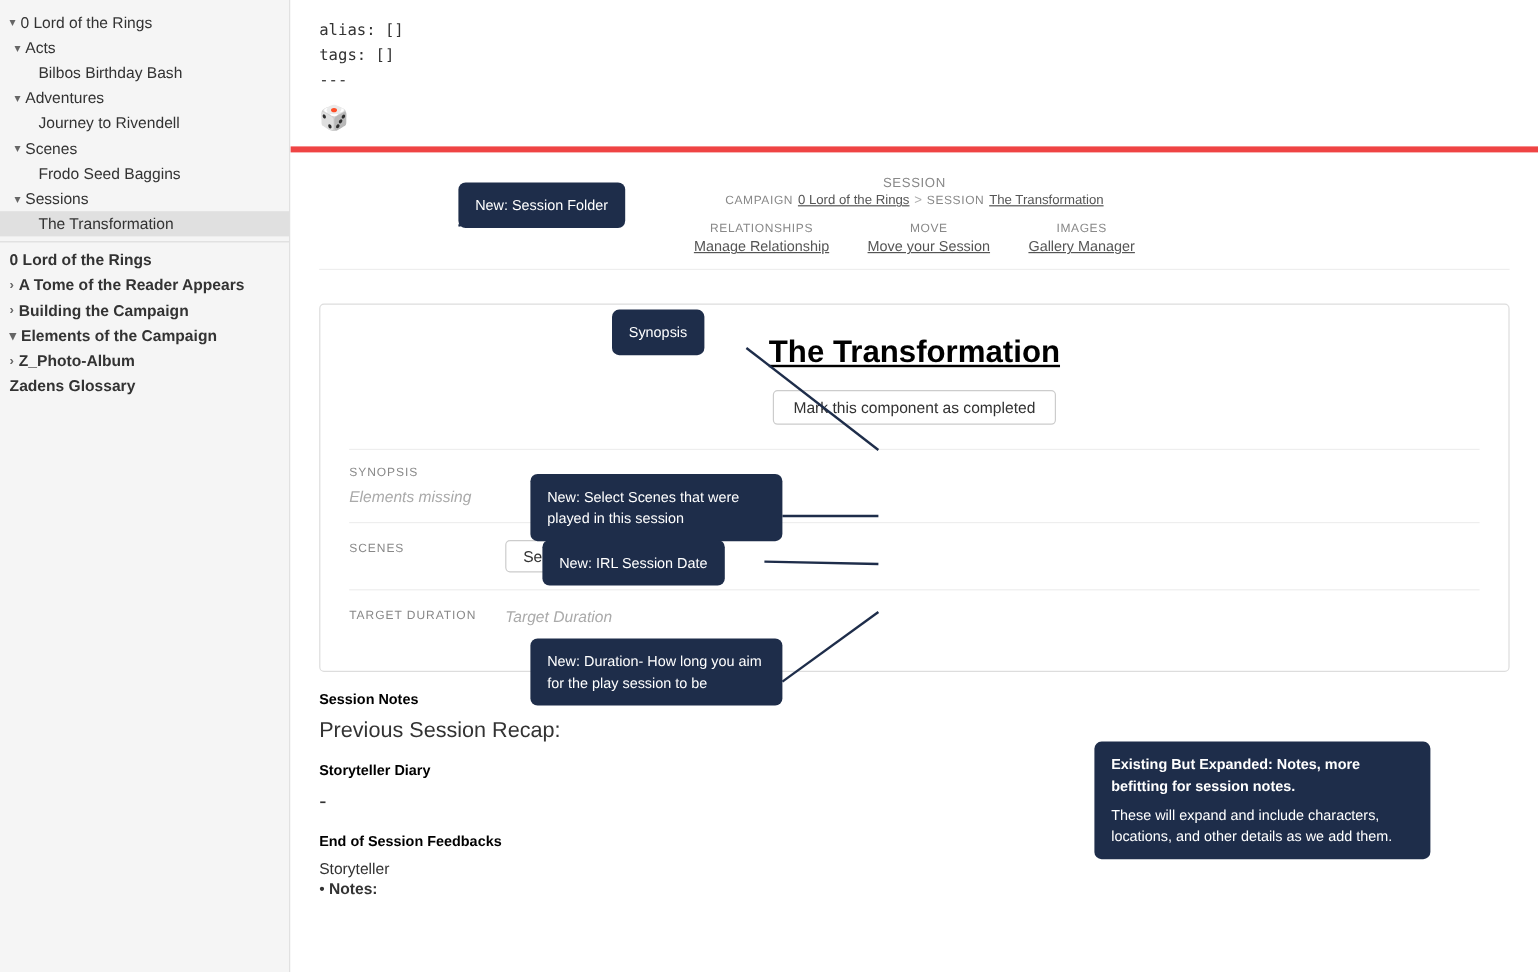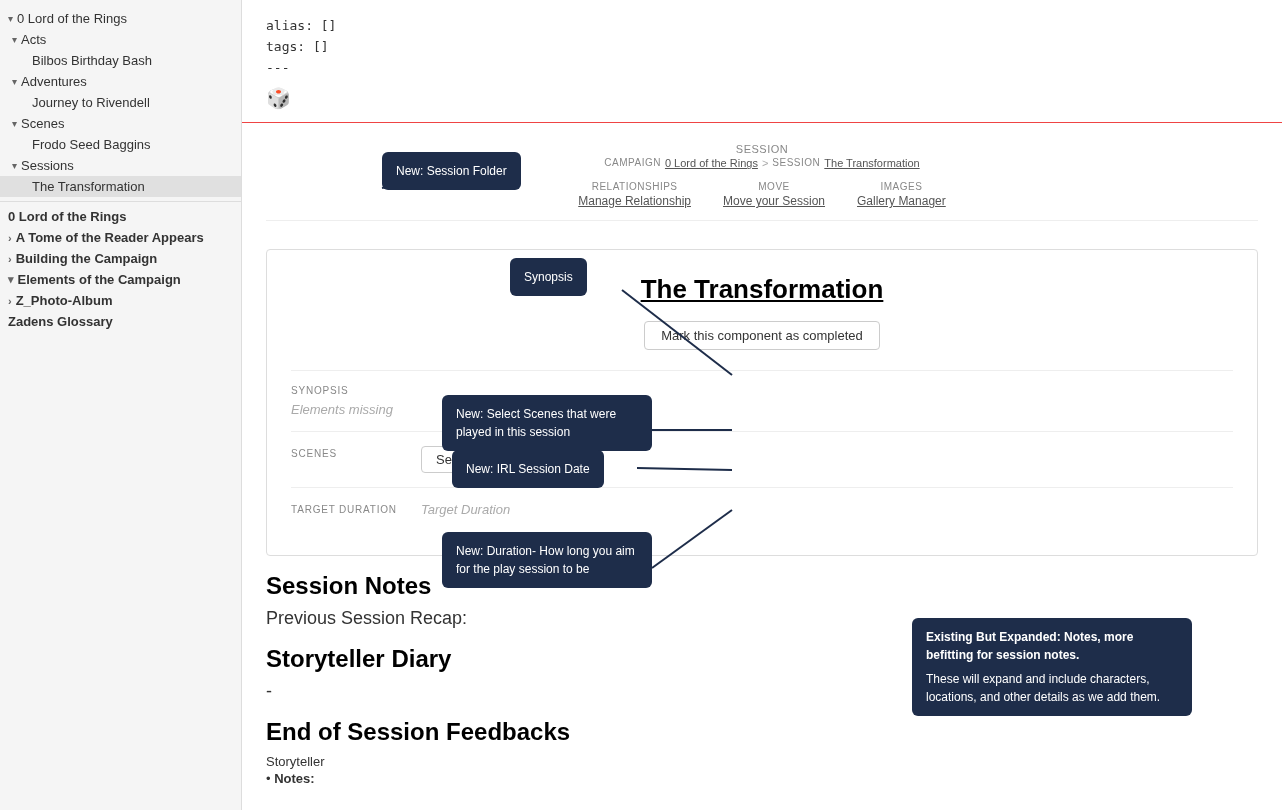--- a/index.html
+++ b/index.html
@@ -39,41 +39,42 @@
       position: relative;
     }
 
     
     .code-area {
       padding: 16px 24px 8px 24px;
       font-family: monospace;
       font-size: 13px;
       color: #333;
       line-height: 1.6;
-      border-bottom: 1px solid #ef4444;
+      border-bottom: 5px solid #ef4444;
     }
     .dice-icon {
       font-size: 20px;
       margin-top: 4px;
     }
 
     
     .session-header {
       text-align: center;
       padding: 20px 24px 8px;
     }
     .session-header .session-label {
       font-size: 11px;
       text-transform: uppercase;
       letter-spacing: 0.5px;
       color: #888;
       margin-bottom: 2px;
     }
     .breadcrumb-row {
       display: flex;
+      align-items: center;
       justify-content: center;
       font-size: 11px;
       color: #888;
       gap: 4px;
       margin-bottom: 12px;
     }
     .breadcrumb-row .crumb-label { text-transform: uppercase; letter-spacing: 0.5px; font-size: 10px; }
     .breadcrumb-row a { color: #555; text-decoration: underline; cursor: pointer; }
     .breadcrumb-row .arrow { color: #aaa; }
 
@@ -163,21 +164,21 @@
       font-style: italic;
       color: #aaa;
       font-size: 13px;
     }
 
     
     .bottom-section {
       padding: 0 24px 24px;
     }
     .section-title {
-      font-size: 24px;
+      font-size: 12px;
       font-weight: 700;
       margin-bottom: 8px;
       margin-top: 16px;
     }
     .section-text {
       font-size: 18px;
       color: #333;
       margin-bottom: 4px;
     }
     .section-sub {

